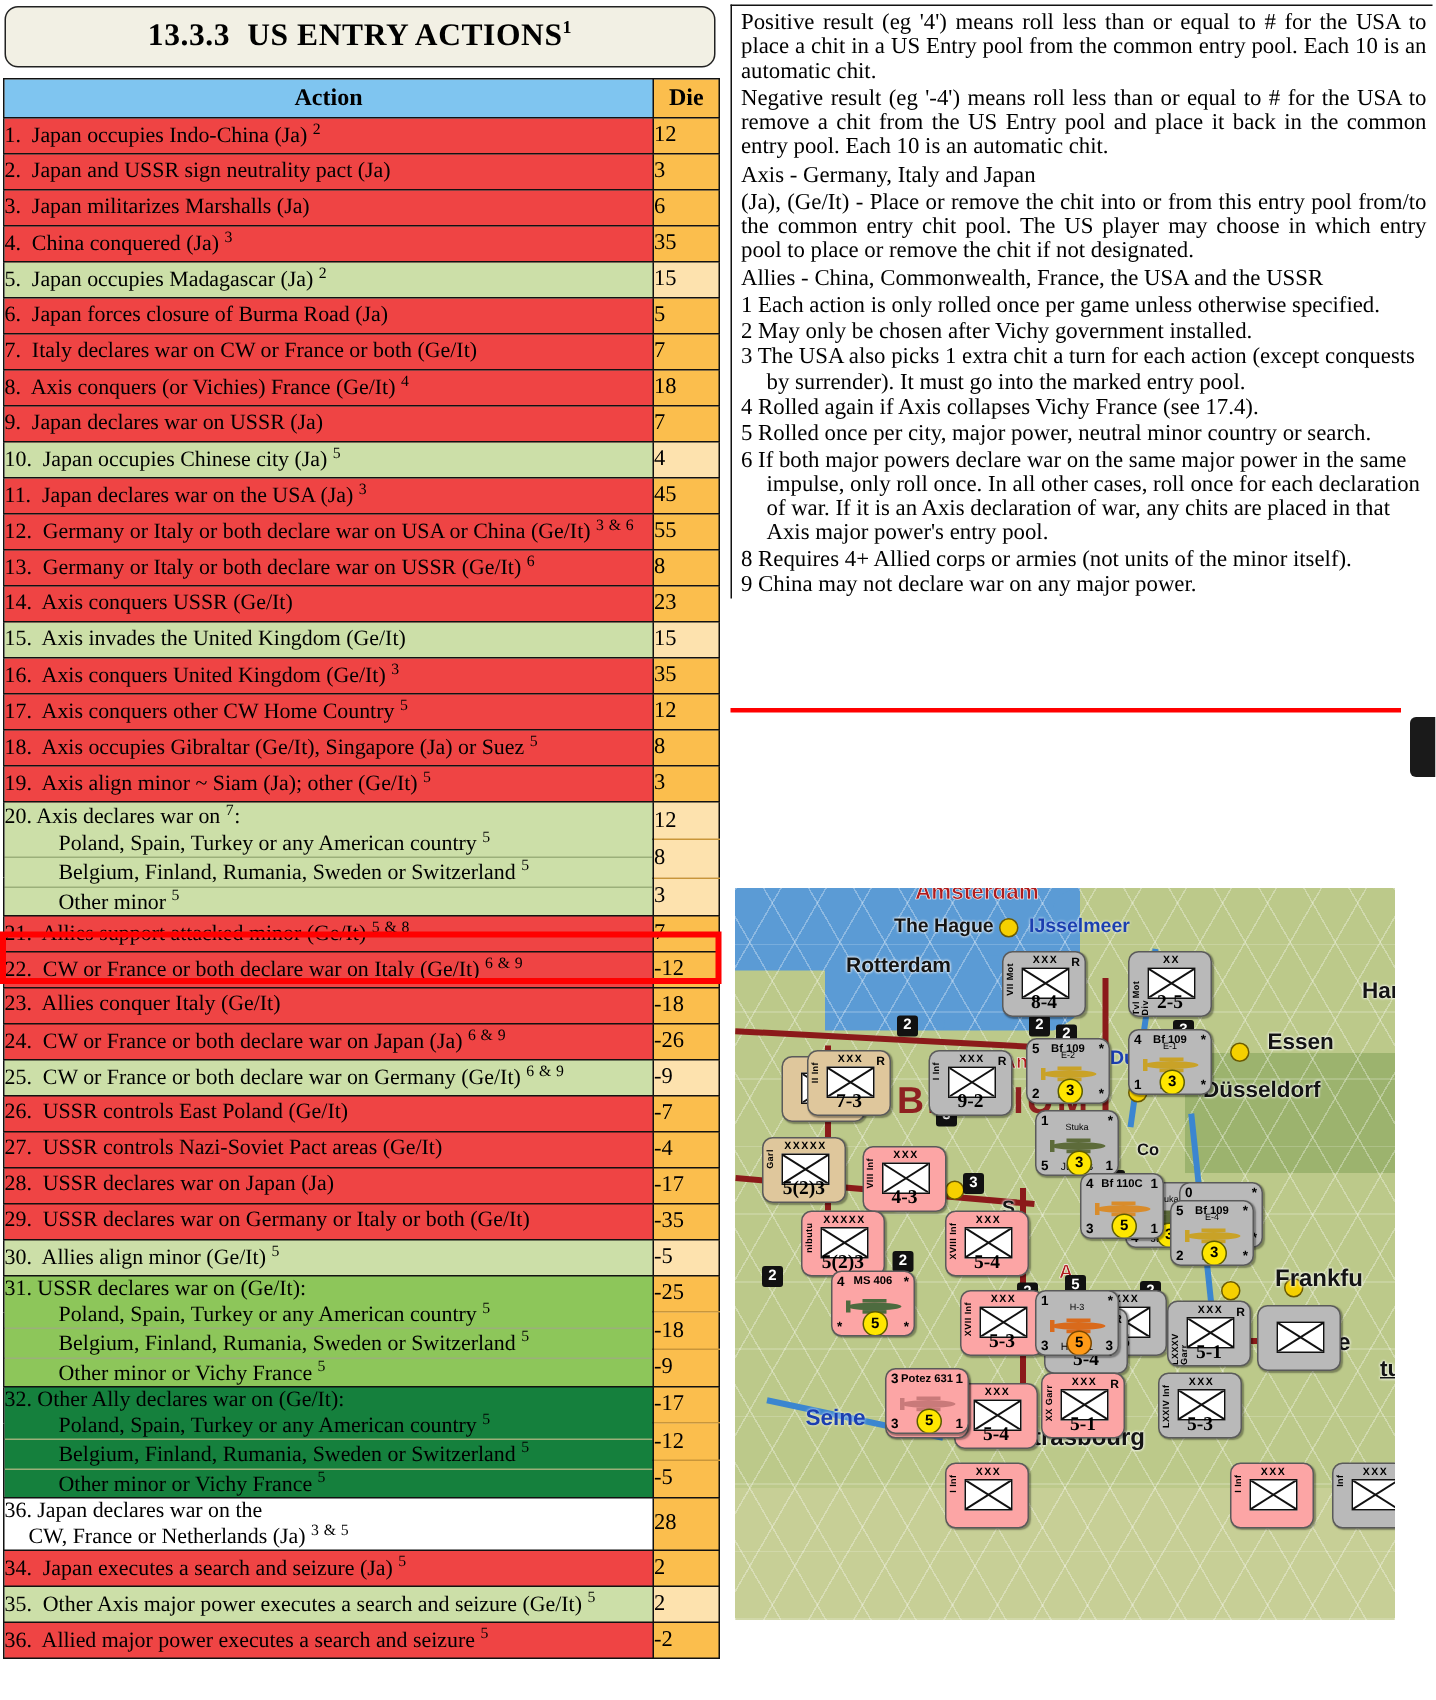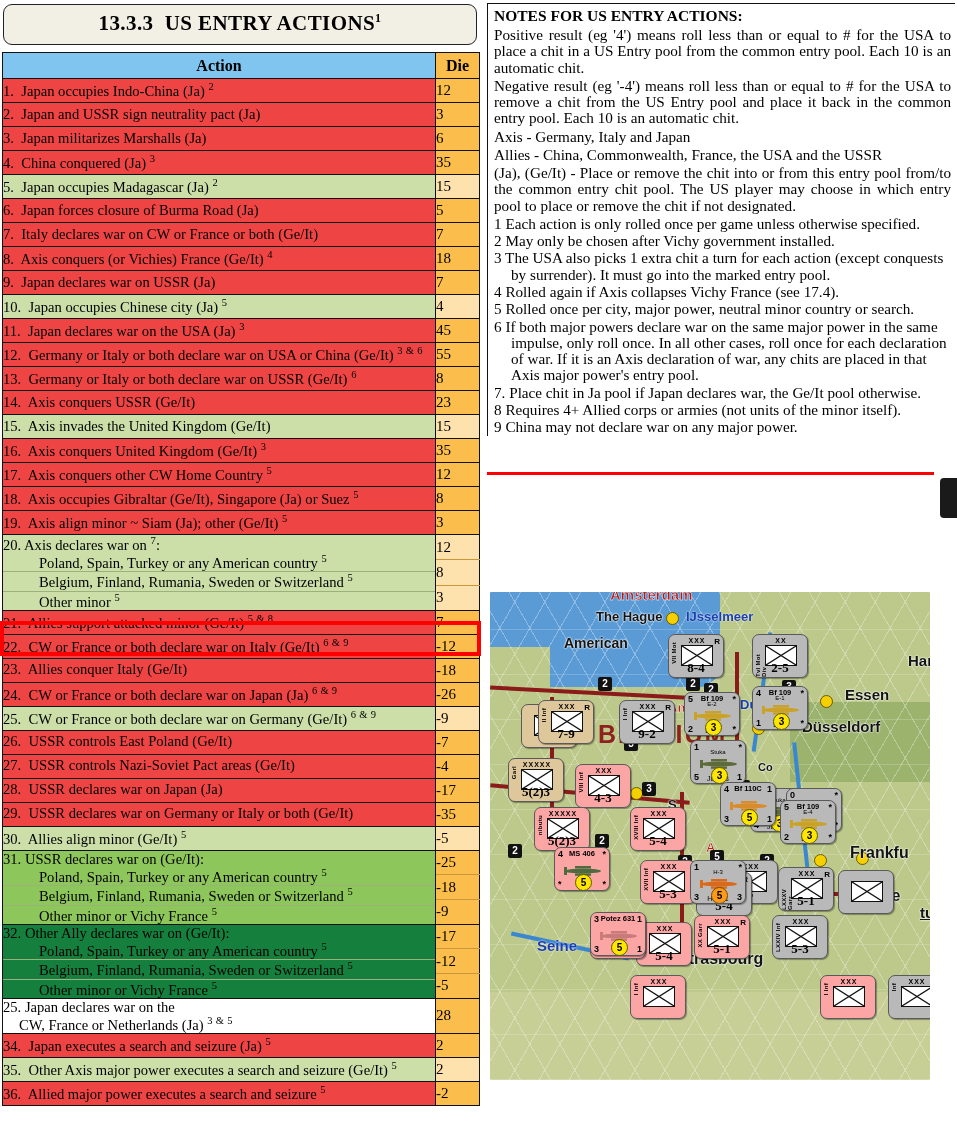--- a/index.html
+++ b/index.html
@@ -362,21 +362,21 @@
           <td class="die" style="background: rgb(251, 190, 77); border-bottom: 1px solid rgb(201, 150, 58);">-17</td>
         </tr>
         <tr class="dark">
           <td class="die" style="background: rgb(251, 190, 77); border-bottom: 1px solid rgb(201, 150, 58); border-top: 1px solid rgb(201, 150, 58);">-12</td>
         </tr>
         <tr class="dark">
           <td class="die" style="background: rgb(251, 190, 77); border-top: 1px solid rgb(201, 150, 58);">-5</td>
         </tr>
         <tr class="dark">
           <td class="act-group">
-            <span class="lead">25. Japan declares war on the</span>
+            <span class="lead">36. Japan declares war on the</span>
             <span class="lead" style="padding-left:16px;">CW, France or Netherlands (Ja) <span class="supwide">3 &amp; 5</span></span>
           </td>
           <td class="die">28</td>
         </tr>
         <tr class="dark">
           <td class="act">34.&nbsp; Japan executes a search and seizure (Ja) <span class="supwide">5</span></td>
           <td class="die">2</td>
         </tr>
         <tr class="light">
           <td class="act">35.&nbsp; Other Axis major power executes a search and seizure (Ge/It) <span class="supwide">5</span></td>
@@ -388,36 +388,34 @@
         </tr>
       </tbody>
   </table>
 
   <div id="highlight-21"></div>
 </div>
 
 <div id="right-col">
 
   <div id="notes-box">
-    <div id="notes-title">NOTES FOR US ENTRY ACTIONS:</div>
     <div id="notes-paras">
         <div class="note-p justified">Positive result (eg '4') means roll less than or equal to # for the USA to place a chit in a US Entry pool from the common entry pool. Each 10 is an automatic chit.</div>
         <div class="note-p justified">Negative result (eg '-4') means roll less than or equal to # for the USA to remove a chit from the US Entry pool and place it back in the common entry pool. Each 10 is an automatic chit.</div>
         <div class="note-p justified">Axis - Germany, Italy and Japan</div>
+        <div class="note-p justified">(Ja), (Ge/It) - Place or remove the chit into or from this entry pool from/to the common entry chit pool. The US player may choose in which entry pool to place or remove the chit if not designated.</div>
         <div class="note-p justified">Allies - China, Commonwealth, France, the USA and the USSR</div>
-        <div class="note-p justified">(Ja), (Ge/It) - Place or remove the chit into or from this entry pool from/to the common entry chit pool. The US player may choose in which entry pool to place or remove the chit if not designated.</div>
       </div>
     <div id="notes-items">
         <div class="note-item">1  Each action is only rolled once per game unless otherwise specified.</div>
         <div class="note-item">2  May only be chosen after Vichy government installed.</div>
         <div class="note-item">3 The USA also picks 1 extra chit a turn for each action (except conquests by surrender). It must go into the marked entry pool.</div>
         <div class="note-item">4  Rolled again if Axis collapses Vichy France (see 17.4).</div>
         <div class="note-item">5  Rolled once per city, major power, neutral minor country or search.</div>
         <div class="note-item">6  If both major powers declare war on the same major power in the same impulse, only roll once. In all other cases, roll once for each declaration of war. If it is an Axis declaration of war, any chits are placed in that Axis major power's entry pool.</div>
-        <div class="note-item">7. Place chit in Ja pool if Japan declares war, the Ge/It pool otherwise.</div>
         <div class="note-item">8 Requires 4+ Allied corps or armies (not units of the minor itself).</div>
         <div class="note-item">9  China may not declare war on any major power.</div>
       </div>
   </div>
 
   <div id="note8-underline"></div>
 
   <div id="map-wrap">
     <div id="map">
 
@@ -449,21 +447,21 @@
           <div class="city-dot" style="left: 196px; top: 120px;"></div>
           <div class="city-dot" style="left: 140px; top: 195px;"></div>
           <div class="city-dot" style="left: 324px; top: 262px;"></div>
           <div class="city-dot" style="left: 366px; top: 260px;"></div>
           <div class="city-dot" style="left: 330px; top: 103px;"></div>
         </div>
       <div id="map-labels">
           <div class="maplabel lbl-red" style="left: 120px; top: -6px; font-size: 15px;">Amsterdam</div>
           <div class="maplabel lbl-black" style="left: 106px; top: 17px; font-size: 13px;">The Hague</div>
           <div class="maplabel lbl-blue" style="left: 196px; top: 17px; font-size: 13px;">IJsselmeer</div>
-          <div class="maplabel lbl-black" style="left: 74px; top: 43px; font-size: 14px;">American</div>
+          <div class="maplabel lbl-black" style="left: 74px; top: 43px; font-size: 14px;">Rotterdam</div>
           <div class="maplabel lbl-red" style="left: 178px; top: 108px; font-size: 13px;">Antw</div>
           <div class="maplabel lbl-blue" style="left: 250px; top: 105px; font-size: 13px;">Du</div>
           <div class="maplabel lbl-black" style="left: 355px; top: 94px; font-size: 15px;">Essen</div>
           <div class="maplabel lbl-black" style="left: 418px; top: 60px; font-size: 15px;">Han</div>
           <div class="maplabel lbl-big" style="left: 108px; top: 128px; font-size: 25px;">BELGIUM</div>
           <div class="maplabel lbl-black" style="left: 312px; top: 126px; font-size: 15px;">Düsseldorf</div>
           <div class="maplabel lbl-black" style="left: 268px; top: 169px; font-size: 11px;">Co</div>
           <div class="maplabel lbl-black" style="left: 360px; top: 252px; font-size: 16px;">Frankfu</div>
           <div class="maplabel lbl-black" style="left: 382px; top: 295px; font-size: 16px;">uhe</div>
           <div class="maplabel lbl-black" style="left: 430px; top: 312px; font-size: 15px; text-decoration: underline;">tu</div>
@@ -522,21 +520,21 @@
             <div class="c-val"></div>
           </div>
           <div class="counter c-tan" style="left: 48px; top: 108px;">
             <div class="c-sym">XXX</div>
             <div class="c-r">R</div>
             <div class="c-left">II Inf</div>
             <div class="c-box"><svg width="100%" height="100%" viewBox="0 0 32 21" preserveAspectRatio="none">
                 <line x1="0" y1="0" x2="32" y2="21" stroke="#111" stroke-width="1.4"></line>
                 <line x1="32" y1="0" x2="0" y2="21" stroke="#111" stroke-width="1.4"></line>
               </svg></div>
-            <div class="c-val">7-9</div>
+            <div class="c-val">7-3</div>
           </div>
           <div class="counter c-grey" style="left: 129px; top: 108px;">
             <div class="c-sym">XXX</div>
             <div class="c-r">R</div>
             <div class="c-left">I Inf</div>
             <div class="c-box"><svg width="100%" height="100%" viewBox="0 0 32 21" preserveAspectRatio="none">
                 <line x1="0" y1="0" x2="32" y2="21" stroke="#111" stroke-width="1.4"></line>
                 <line x1="32" y1="0" x2="0" y2="21" stroke="#111" stroke-width="1.4"></line>
               </svg></div>
             <div class="c-val">9-2</div>

